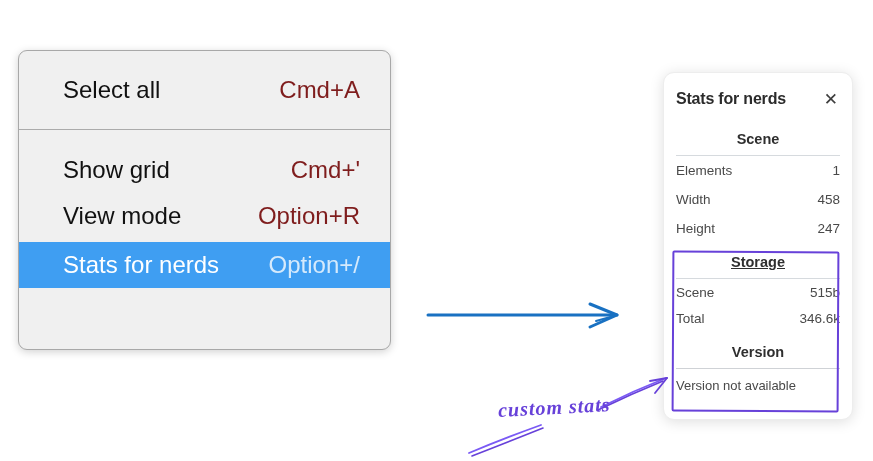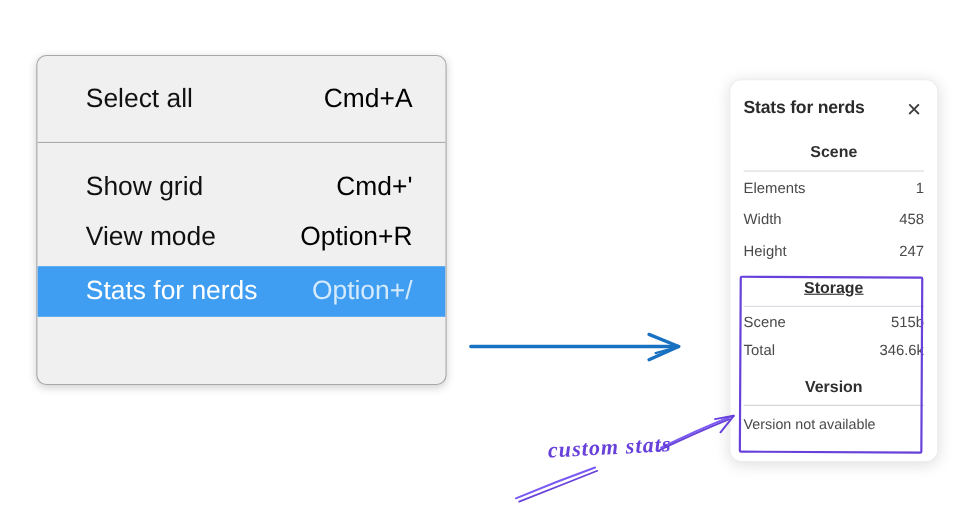--- a/index.html
+++ b/index.html
@@ -3,30 +3,30 @@
 <meta charset="utf-8">
 <style>
   * { margin: 0; padding: 0; box-sizing: border-box; }
   html, body { width: 873px; height: 461px; background: #ffffff; overflow: hidden; }
   body { font-family: "Liberation Sans", sans-serif; position: relative; }
 
   .canvas { position: absolute; inset: 0; width: 873px; height: 461px; background: #ffffff; }
 
   
   .context-menu {
-    position: absolute; left: 33px; top: 50px; width: 373px; height: 300px;
+    position: absolute; left: 18px; top: 50px; width: 373px; height: 300px;
     background: #f0f0f0; border: 1px solid #a8a8a8; border-radius: 9px;
     box-shadow: 0 2px 8px rgba(0,0,0,0.18);
     overflow: hidden; padding-top: 16px;
   }
   .menu-item {
     height: 46px; display: flex; align-items: center; justify-content: space-between;
     padding: 0 30px 0 44px; font-size: 24px; color: #111111; cursor: default;
   }
-  .menu-item .shortcut { color: #000000; font-size: 24px; }
+  .menu-item .shortcut { color: #7f1d1d; font-size: 24px; }
   .menu-divider { height: 1px; background: #ababab; margin: 16px 0 17px 0; }
   .menu-item.selected { background: #3f9ef2; color: #ffffff; margin-top: 3px; }
   .menu-item.selected .shortcut { color: rgba(255,255,255,0.78); }
 
   
   .flow-arrow { position: absolute; left: 424px; top: 295px; }
 
   
   .stats-panel {
     position: absolute; left: 663px; top: 72px; width: 190px; height: 348px;

